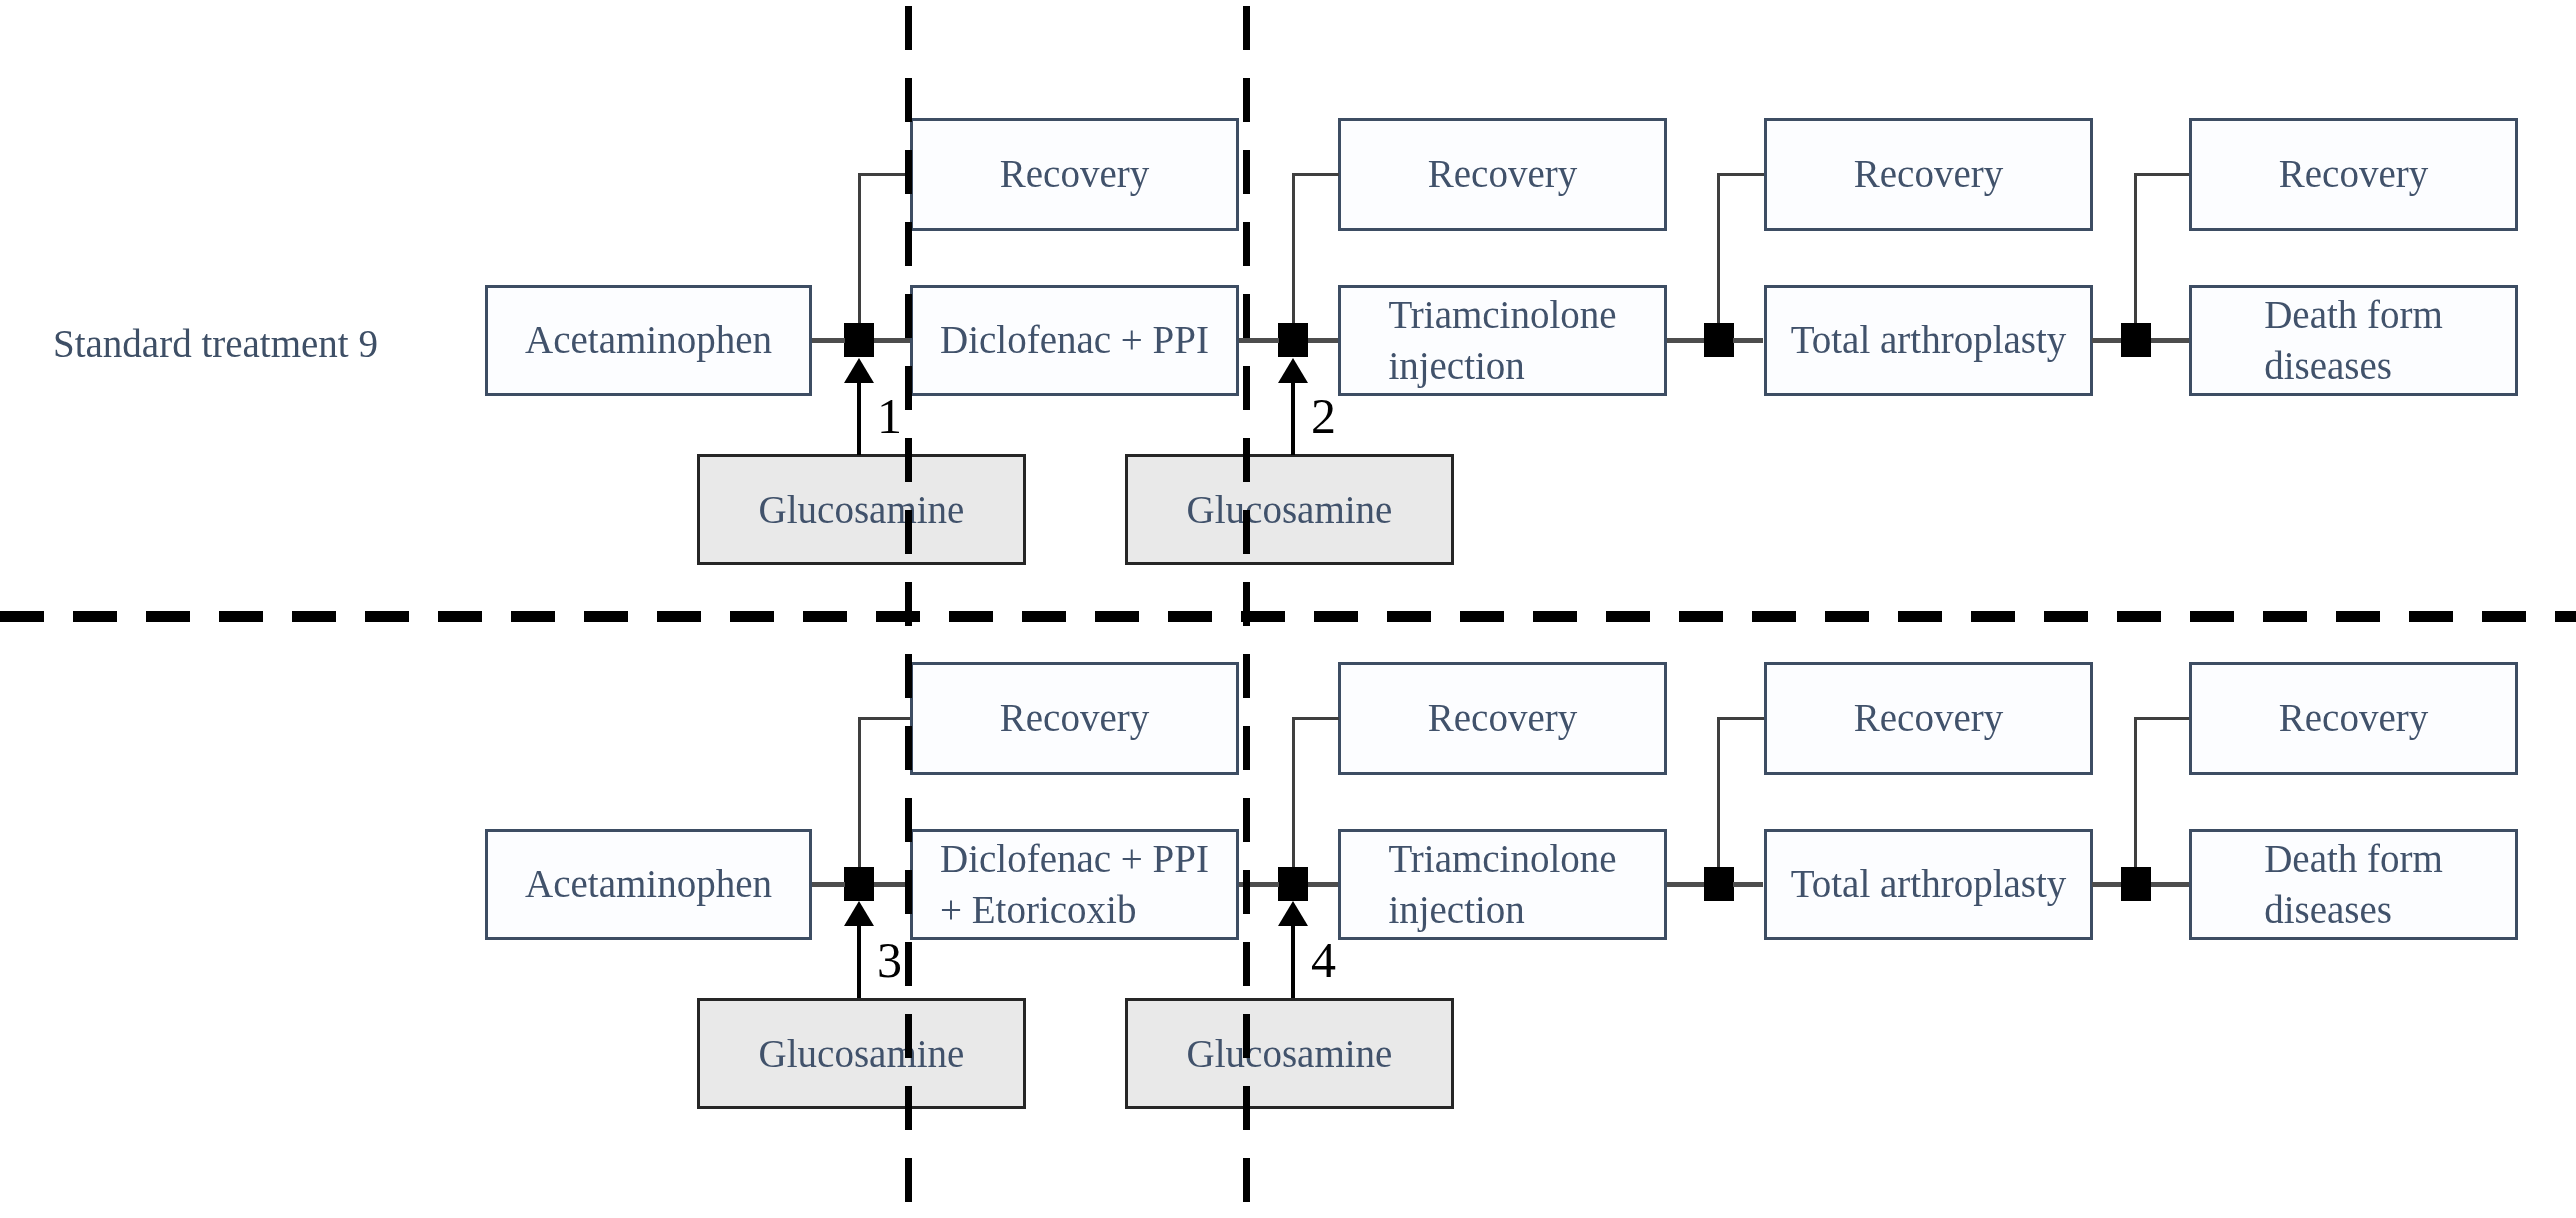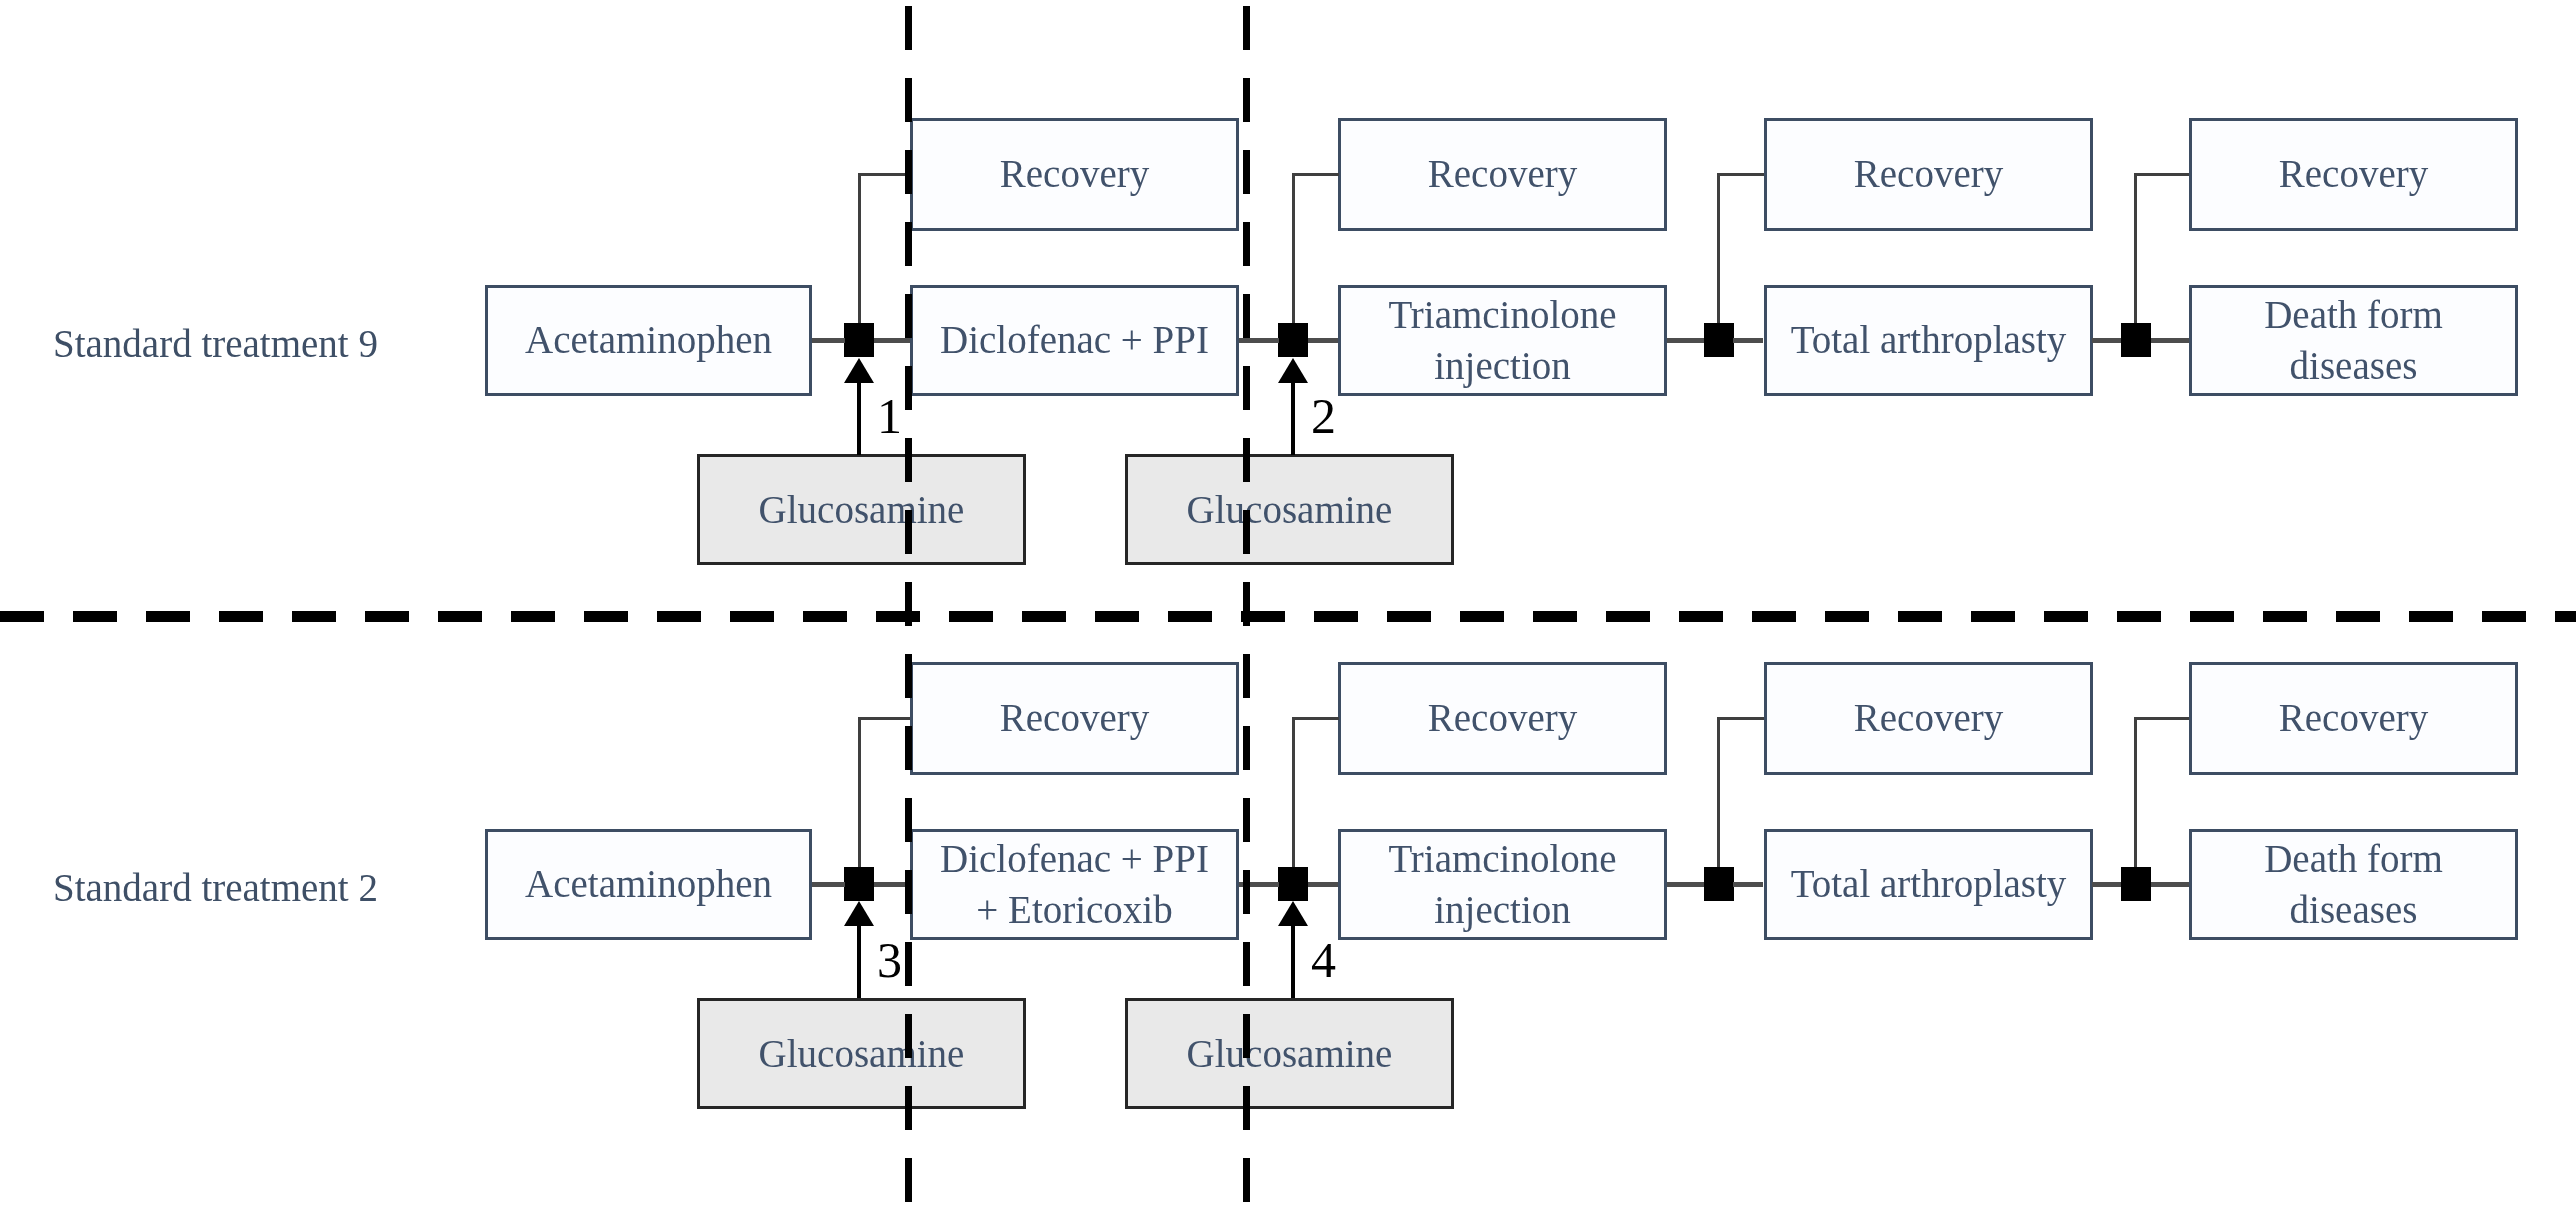--- a/index.html
+++ b/index.html
@@ -1,20 +1,20 @@
 <!DOCTYPE html>
 <html style="font-size:12.5px"><head>
 <meta charset="utf-8">
 <style>
   html,body{margin:0;padding:0;background:#ffffff;}
   #canvas{position:relative;width:2576px;height:1218px;background:#ffffff;overflow:hidden;
           font-family:"Liberation Serif", serif;}
   .node{position:absolute;box-sizing:border-box;border:3.1px solid #3d4d63;background:#fcfdff;
         color:#41526b;font-size:39px;line-height:1.3;display:flex;align-items:center;justify-content:center;
-        text-align:center;white-space:pre-line;}
+        white-space:pre-line;}
   .gluc{position:absolute;box-sizing:border-box;border:3.1px solid #262626;background:#e9e9e9;
         color:#41526b;font-size:39px;display:flex;align-items:center;justify-content:center;text-align:center;}
   .rowlabel{position:absolute;color:#3e4f66;font-size:39px;white-space:nowrap;}
   .sq{position:absolute;width:30px;height:34px;background:#000000;}
   .hl{position:absolute;height:4.7px;background:#4d4d4d;}
   .el{position:absolute;background:#3f3f3f;}
   .as{position:absolute;width:3.9px;background:#000000;}
   .ah{position:absolute;width:0;height:0;border-left:15px solid transparent;border-right:15px solid transparent;
       border-bottom:25px solid #000000;}
   .num{position:absolute;color:#000000;font-size:50px;line-height:1;}
@@ -73,21 +73,20 @@
   <div class="el" style="left:2134px;top:173px;width:55px;height:3.1px;"></div>
 
   <div class="ah" style="left:844px;top:358px;"></div>
   <div class="as" style="left:857px;top:379px;height:76px;"></div>
   <div class="ah" style="left:1278px;top:358px;"></div>
   <div class="as" style="left:1291px;top:379px;height:76px;"></div>
 
   <div class="num" style="left:877px;top:391px;">1</div>
   <div class="num" style="left:1311px;top:391px;">2</div>
 
-  <div class="rowlabel" style="left:53px;top:865px;">Standard treatment 2</div>
 
   <div class="node" style="left:485px;top:829px;width:327px;height:111px;">Acetaminophen</div>
 
   <div class="node" style="left:910px;top:662px;width:329px;height:113px;">Recovery</div>
   <div class="node" style="left:910px;top:829px;width:329px;height:111px;">Diclofenac + PPI
 + Etoricoxib</div>
 
   <div class="node" style="left:1338px;top:662px;width:329px;height:113px;">Recovery</div>
   <div class="node" style="left:1338px;top:829px;width:329px;height:111px;">Triamcinolone
 injection</div>

